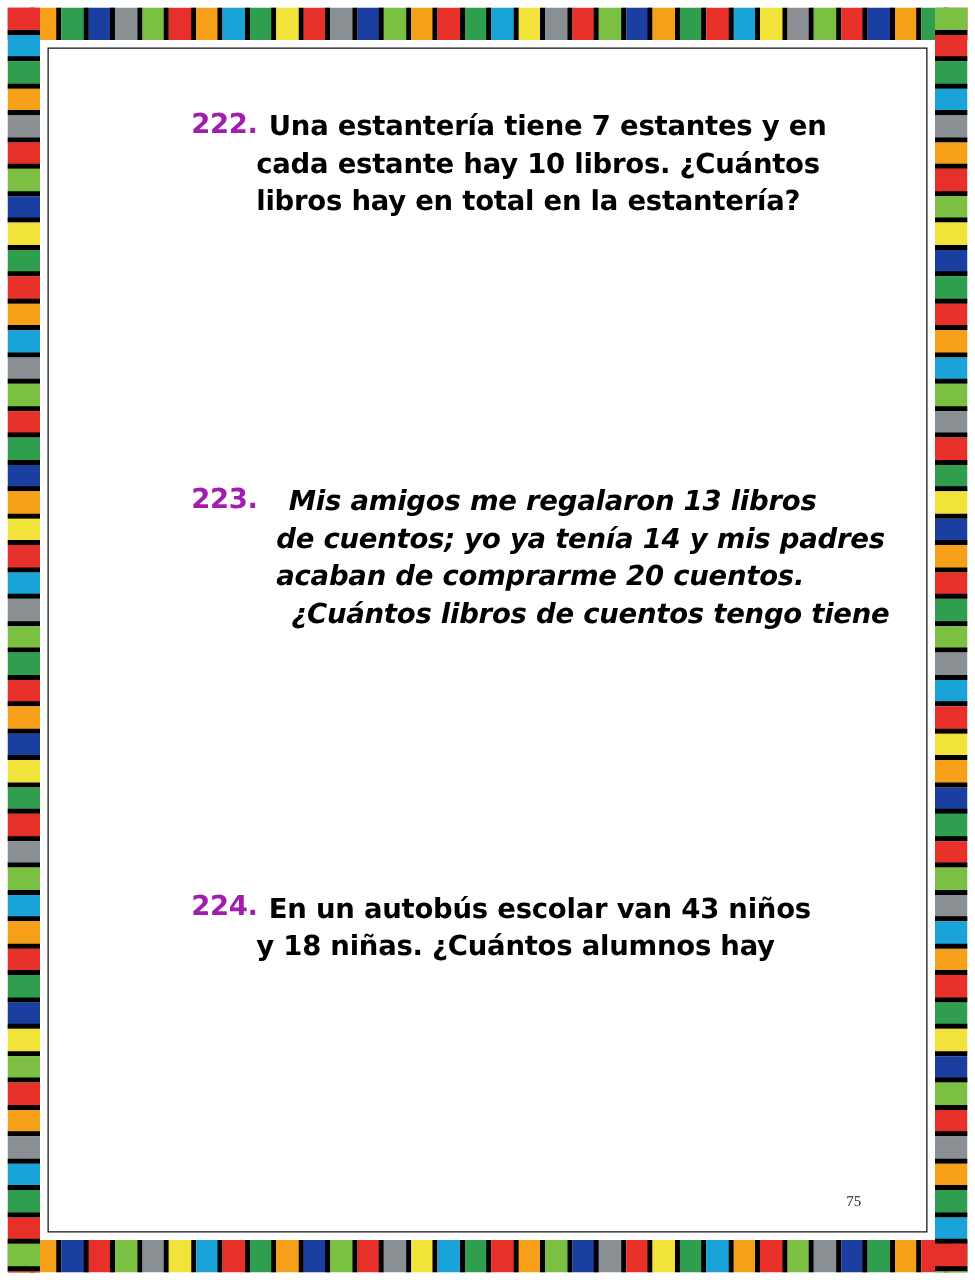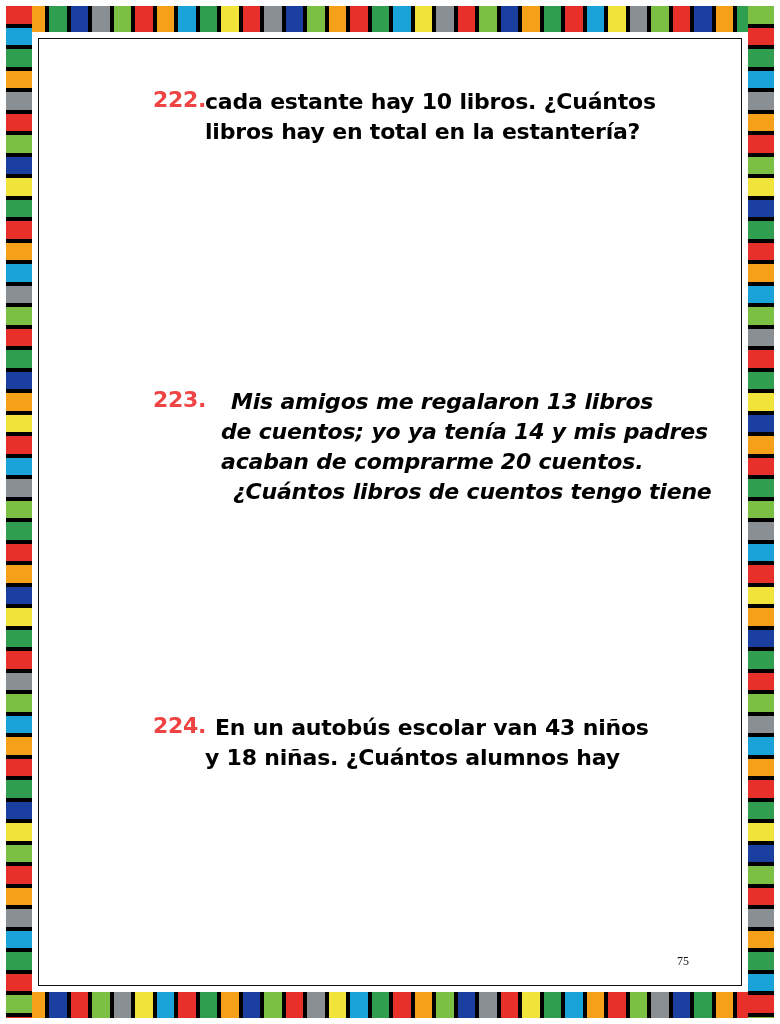--- a/index.html
+++ b/index.html
@@ -120,21 +120,21 @@
     position: absolute;
     left: 0;
     width: 714px;
   }
   .problem .num {
     position: absolute;
     left: 120px;
     top: 0;
     font-size: 22px;
     font-weight: bold;
-    color: #ef4444;
+    color: #a21caf;
     font-family: "DejaVu Sans", sans-serif;
     letter-spacing: -0.3px;
   }
   .problem .lines {
     position: absolute;
     left: 178px;
     top: 0;
     width: 510px;
   }
   .problem .line {
@@ -352,20 +352,21 @@
   </div>
 
   <div class="content">
 
 
     <div class="problems">
 
       <div class="problem" id="p222">
         <div class="num">222.</div>
         <div class="lines">
+          <div class="line indent-0">Una estantería tiene 7 estantes y en</div>
           <div class="line indent-neg">cada estante hay 10 libros. ¿Cuántos</div>
           <div class="line indent-neg">libros hay en total en la estantería?</div>
         </div>
       </div>
 
       <div class="problem" id="p223">
         <div class="num">223.</div>
         <div class="lines">
           <div class="line indent-0">Mis amigos me regalaron 13 libros</div>
           <div class="line indent-neg">de cuentos; yo ya tenía 14 y mis padres</div>

